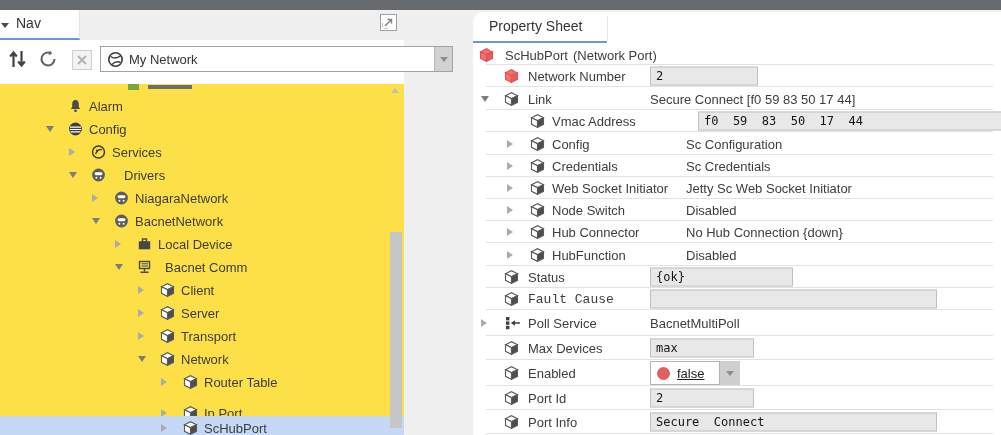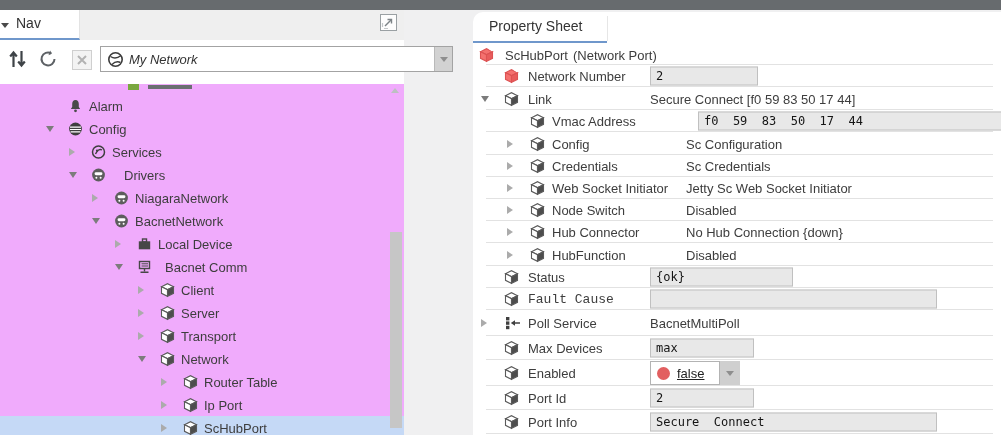--- a/index.html
+++ b/index.html
@@ -2,28 +2,28 @@
 <html><head>
 <meta charset="utf-8">
 <style>
   * { margin:0; padding:0; box-sizing:border-box; }
   html,body { width:1001px; height:435px; overflow:hidden; }
   body { font-family:"Liberation Sans", sans-serif; background:#f0f0f1; color:#3d3d3d; position:relative; }
 
   .topstrip { position:absolute; left:0; top:0; width:1001px; height:10px; background:#676b6e; }
 
   
-  .nav-panel { position:absolute; left:0; top:10px; width:404px; height:425px; background:#f0abfc; }
+  .nav-panel { position:absolute; left:0; top:10px; width:404px; height:425px; background:#fde047; }
   .nav-tabrow { position:absolute; left:0; top:0; width:100%; height:30px; background:#efefef; }
   .nav-tab { position:absolute; left:0; top:0; width:80px; height:30px; background:#fff; border-bottom:2px solid #6f97cb; border-right:1px solid #e3e3e3; }
   .nav-tab .caret { position:absolute; left:1px; top:13px; width:0; height:0; border-left:4px solid transparent; border-right:4px solid transparent; border-top:5px solid #4a4a4a; }
   .nav-tab .lbl { position:absolute; left:16px; top:5px; font-size:14px; color:#333; }
   .expand-btn { position:absolute; right:7px; top:4px; width:17px; height:17px; border:1px solid #9aa0a3; background:#fdfdfd; }
 
-  .nav-toolbar { position:absolute; left:0; top:30px; width:100%; height:44px; background:#fff;font-style:italic; }
+  .nav-toolbar { position:absolute; left:0; top:30px; width:100%; height:44px; background:#fff; }
   .tb-icon { position:absolute; top:9px; cursor:pointer; }
   .xbox { position:absolute; left:72px; top:10px; width:20px; height:20px; border:1px solid #cfcfcf; background:#f3f3f3; }
   .navdrop { position:absolute; left:100px; top:6px; width:353px; height:26px; border:1px solid #a3a3a3; background:#fff; }
   .navdrop .txt { position:absolute; left:28px; top:5px; font-size:13px; color:#333; }
   .navdrop .btn { position:absolute; right:0; top:0; width:18px; height:24px; background:#d2d2d2; border-left:1px solid #b9b9b9; }
   .darr { position:absolute; left:5px; top:10px; width:0; height:0; border-left:4px solid transparent; border-right:4px solid transparent; border-top:5px solid #8e8e8e; }
 
   .tree { position:absolute; left:0; top:74px; width:100%; height:351px; overflow:hidden; }
   .trow { position:absolute; left:0; width:443px; height:23px; cursor:pointer; }
   .trow.sel { background:#c5d9f6; }
@@ -261,21 +261,21 @@
         <span class="ticon" style="left:183px">
           <svg width="15" height="15" viewBox="0 0 15 15">
       <path d="M1.5,4.2 L7.5,1.2 L13.5,4.2 L7.5,7.2 Z" fill="#ffffff" stroke="#5a5a5a" stroke-width="1.1"></path>
       <path d="M1.5,4.2 L7.5,7.2 L7.5,13.8 L1.5,10.8 Z" fill="#ffffff" stroke="#5a5a5a" stroke-width="1.1"></path>
       <path d="M13.5,4.2 L7.5,7.2 L7.5,13.8 L13.5,10.8 Z" fill="#4d4d4d" stroke="#5a5a5a" stroke-width="1.1"></path>
 
     </svg>
         </span>
         <span class="tlbl" style="left:204px">Router Table</span>
       </div>
-      <div class="trow" style="top: 309px; padding-left: 24px;">
+      <div class="trow" style="top: 317px; padding-left: 24px;">
         <span class="arr arr-c" style="left:161px"></span>
         <span class="ticon" style="left:183px">
           <svg width="15" height="15" viewBox="0 0 15 15">
       <path d="M1.5,4.2 L7.5,1.2 L13.5,4.2 L7.5,7.2 Z" fill="#ffffff" stroke="#5a5a5a" stroke-width="1.1"></path>
       <path d="M1.5,4.2 L7.5,7.2 L7.5,13.8 L1.5,10.8 Z" fill="#ffffff" stroke="#5a5a5a" stroke-width="1.1"></path>
       <path d="M13.5,4.2 L7.5,7.2 L7.5,13.8 L13.5,10.8 Z" fill="#4d4d4d" stroke="#5a5a5a" stroke-width="1.1"></path>
 
     </svg>
         </span>
         <span class="tlbl" style="left:204px">Ip Port</span>

